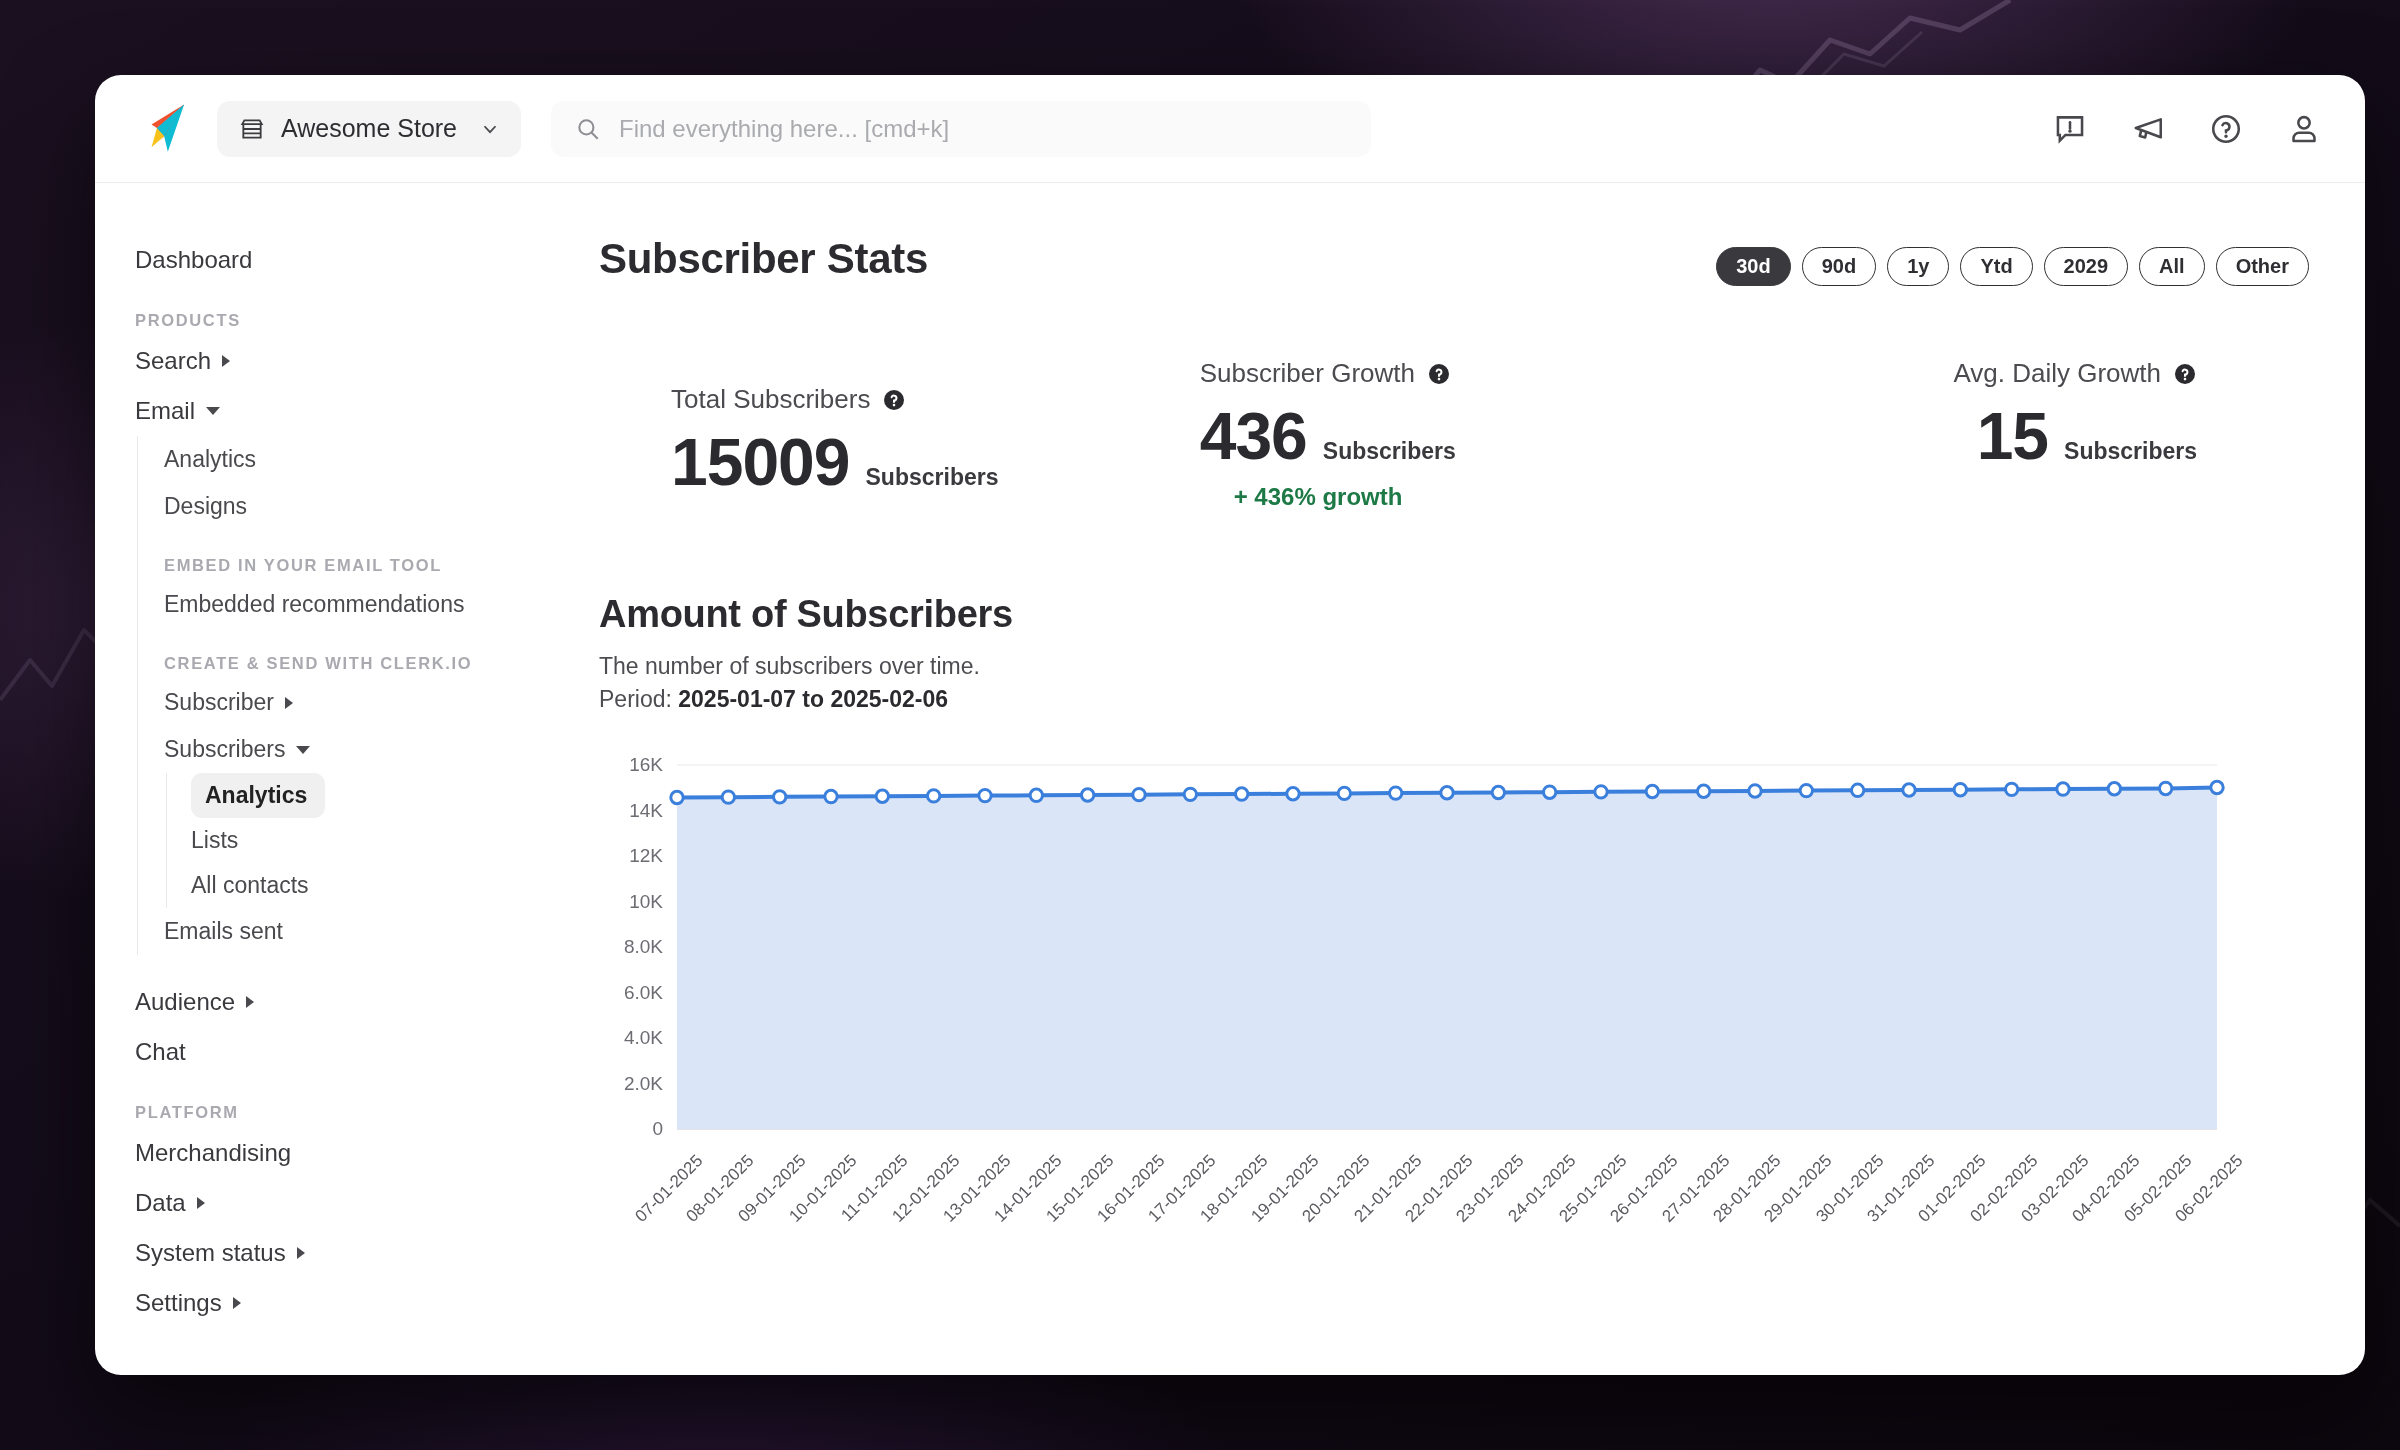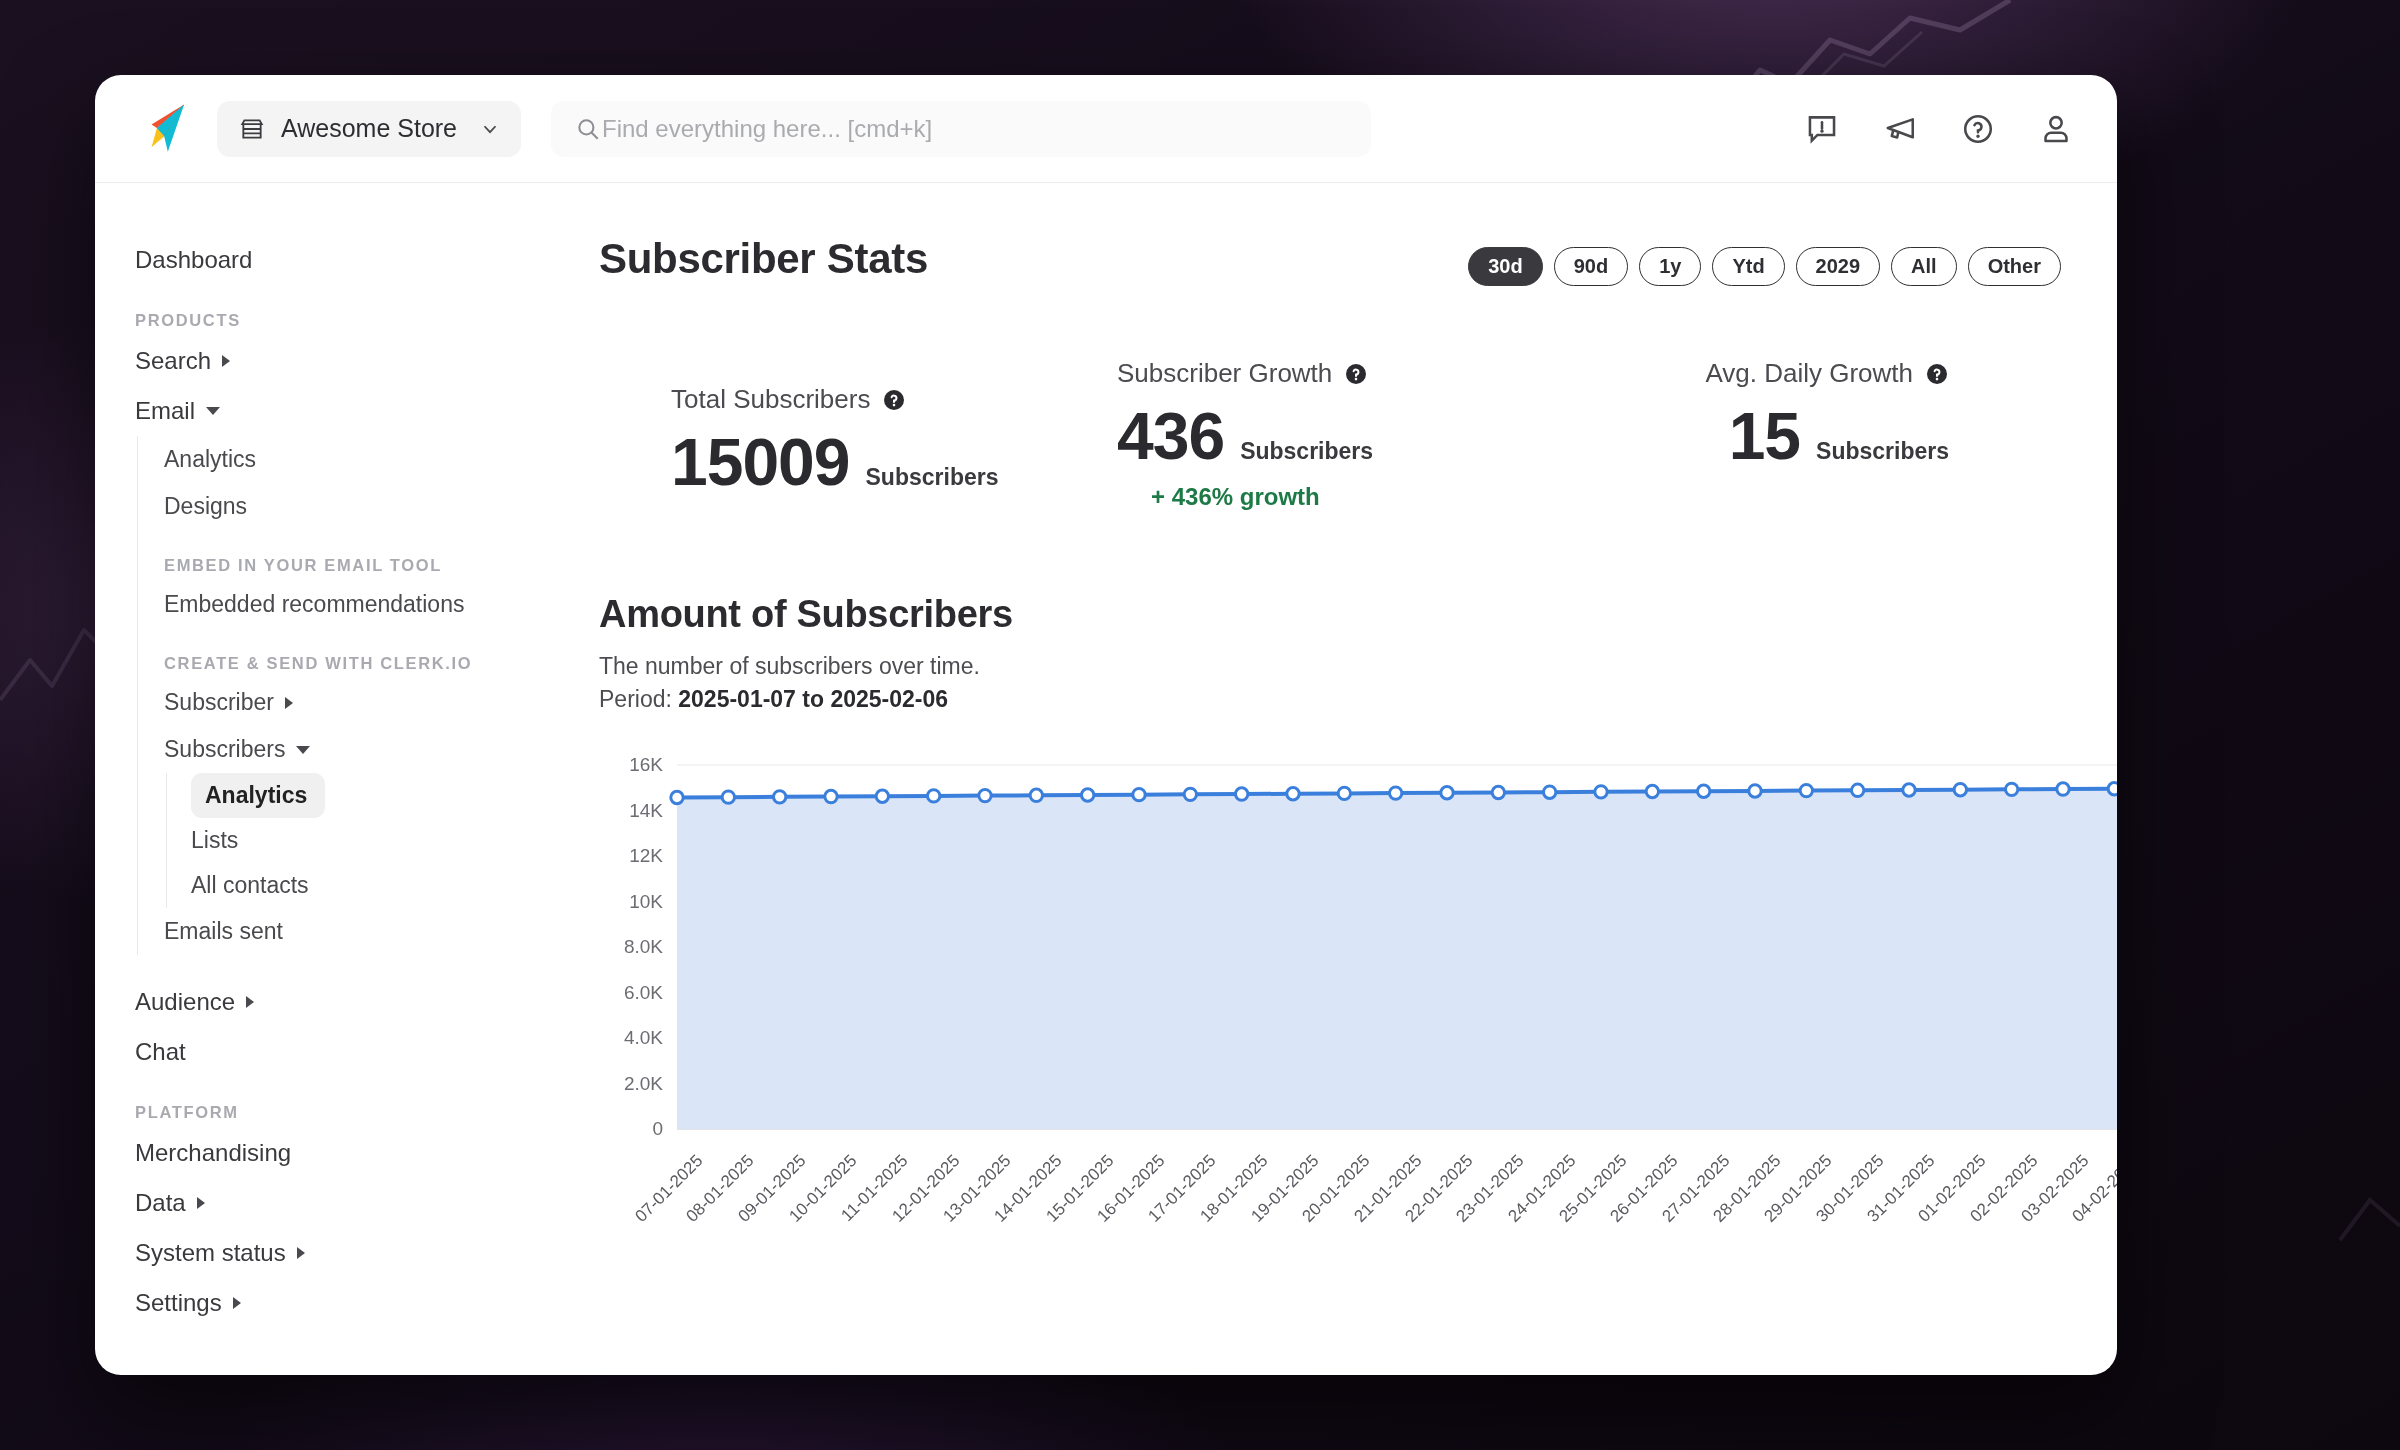--- a/index.html
+++ b/index.html
@@ -14,21 +14,21 @@
     background:
       radial-gradient(ellipse 900px 520px at 74% -6%, #4a2f55 0%, rgba(60,36,70,0) 62%),
       radial-gradient(ellipse 700px 460px at 6% 42%, #2e1c36 0%, rgba(40,24,48,0) 64%),
       radial-gradient(ellipse 800px 400px at 30% 104%, #241430 0%, rgba(30,18,40,0) 66%),
       linear-gradient(150deg,#1b1020 0%,#140c1a 40%,#0d070f 100%);
   }
   #bg-streaks { position:absolute; inset:0; opacity:.5; }
   
   #app-window {
     position:absolute; left:95px; top:75px;
-    width:2022px; height:1300px;
+    width:2270px; height:1300px;
     background:#ffffff; border-radius:26px;
     overflow:hidden;
     box-shadow:0 40px 90px rgba(0,0,0,.55);
   }
   
   #topbar {
     height:108px; display:flex; align-items:center;
     padding:0 34px 0 30px; border-bottom:1px solid #ececec;
     position:relative;
   }
@@ -37,21 +37,21 @@
     display:flex; align-items:center; gap:16px;
     background:#f4f4f5; border-radius:13px;
     height:56px; padding:0 20px 0 22px; cursor:pointer;
   }
   .store-select .label { font-size:25px; color:#2e2e32; }
   .store-icon { width:26px; height:26px; flex:none; }
   .chev { width:22px; height:22px; flex:none; margin-left:6px; }
   .search-wrap {
     margin-left:30px; background:#fafafa; border-radius:13px;
     height:56px; width:820px; display:flex; align-items:center;
-    gap:1px; padding:0 24px; cursor:text;
+    gap:18px; padding:0 24px; cursor:text;
   }
   .search-icon { width:26px; height:26px; flex:none; }
   .search-ph { font-size:24px; color:#aaabaf; }
   .top-icons { margin-left:auto; display:flex; align-items:center; gap:44px; padding-right:10px; }
   .top-icon { width:34px; height:34px; cursor:pointer; }
   
   #body-row { display:flex; height:calc(100% - 108px); }
   
   #sidebar { width:480px; padding:52px 0 0 40px; flex:none; }
   .nav-item {

